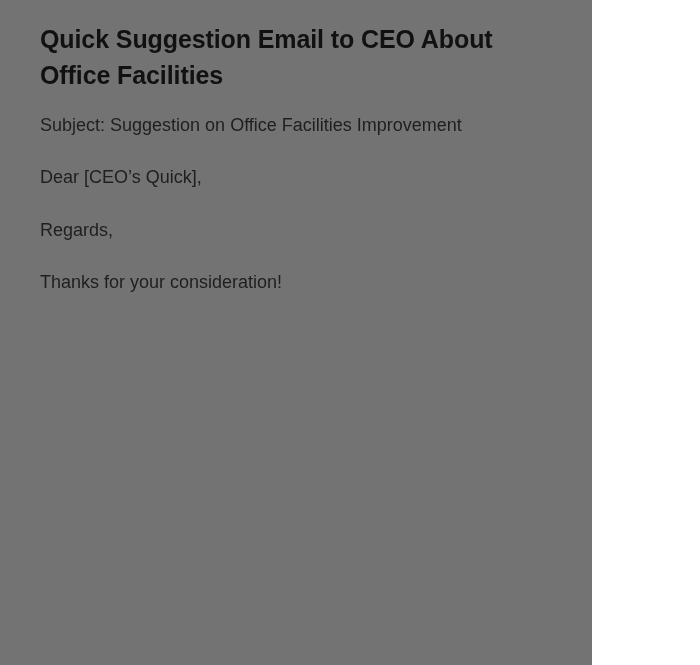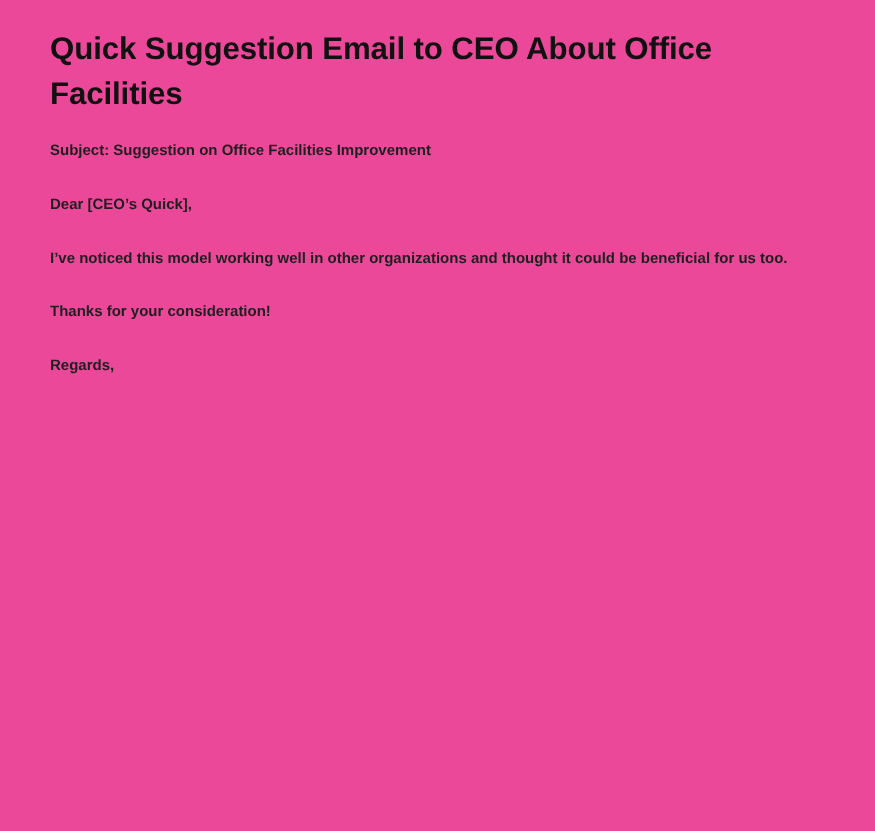--- a/index.html
+++ b/index.html
@@ -9,56 +9,55 @@
   }
   body {
     width: 700px;
     height: 665px;
     font-family: "Liberation Sans", sans-serif;
     color: #1a1a1a;
     -webkit-font-smoothing: antialiased;
   }
   .page {
     box-sizing: border-box;
-    width: 700px;
+    width: 592px;
     height: 665px;
     padding: 22px 56px 16px 40px;
-    background: #ec4899;
+    background: #737373;
   }
   .doc-title {
     font-size: 25px;
     line-height: 1.42;
     font-weight: bold;
     letter-spacing: -0.1px;
     color: #111111;
     margin: 0 0 18px 0;
   }
   .doc-para {
-    font-size: 12px;
+    font-size: 18px;
     line-height: 1.58;
     color: #1f1f1f;
     margin: 0 0 24px 0;
-    font-weight: 700;
+    font-weight: 400;
   }
   .doc-para:last-child {
     margin-bottom: 0;
   }
 </style>
 </head>
 <body>
 
 <div class="page">
 
   <h1 class="doc-title">Quick Suggestion Email to CEO About Office Facilities</h1>
 
   <p class="doc-para">Subject: Suggestion on Office Facilities Improvement</p>
 
   <p class="doc-para">Dear [CEO’s Quick],</p>
 
 
-  <p class="doc-para">I’ve noticed this model working well in other organizations and thought it could be beneficial for us too.</p>
+
+  <p class="doc-para">Regards,</p>
 
   <p class="doc-para">Thanks for your consideration!</p>
-
-  <p class="doc-para">Regards,</p>
 
 
 </div>
 
 </body></html>

